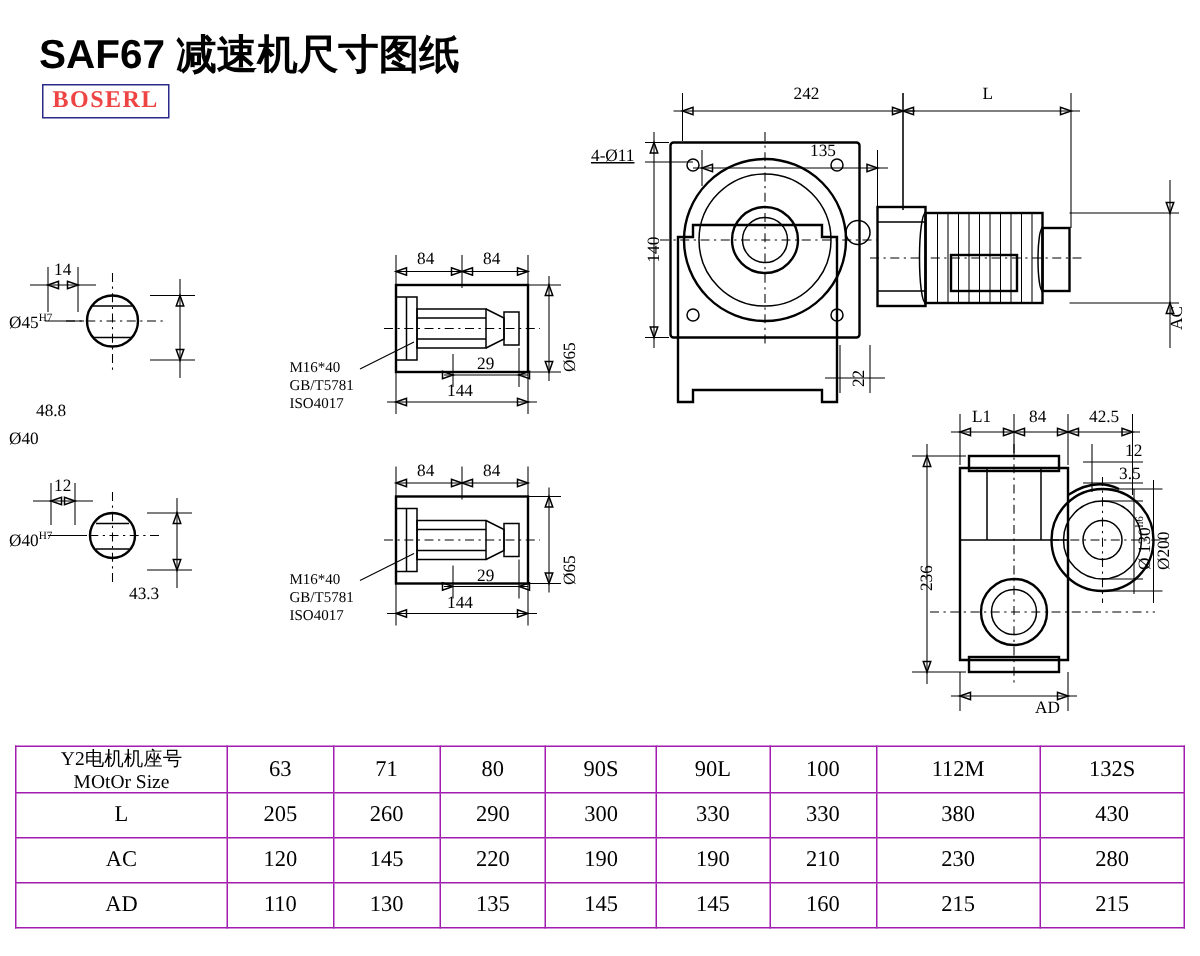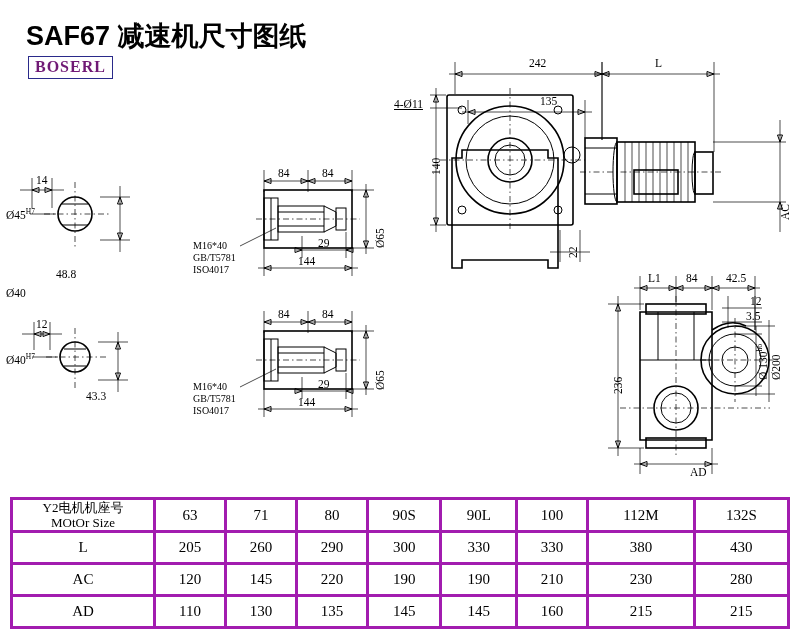--- a/index.html
+++ b/index.html
@@ -19,36 +19,36 @@
     font-family:"Liberation Sans", sans-serif;
     font-weight:bold;font-size:27px;letter-spacing:0px;
     white-space:nowrap;
   }
   .logo{
     position:absolute;left:28px;top:56px;
     border:1.5px solid #2a2a8a;
     padding:1px 6px 2px 6px;
     font-family:"Liberation Serif", serif;
     font-weight:bold;font-size:16px;
-    color:#701a75;
+    color:#ef4444;
     letter-spacing:1px;
   }
   .lbl{position:absolute;font-size:11.5px;white-space:nowrap;font-family:"Liberation Serif",serif;}
   .lbl-s{position:absolute;font-size:10px;white-space:nowrap;font-family:"Liberation Serif",serif;}
   .lbl-v{position:absolute;font-size:11.5px;white-space:nowrap;transform:rotate(-90deg);transform-origin:left top;font-family:"Liberation Serif",serif;}
   .sup{font-size:7.5px;vertical-align:super;}
 
   
   .spec-table{
     position:absolute;left:10px;top:497px;width:780px;
     border-collapse:collapse;
     font-family:"Liberation Serif", serif;
   }
   .spec-table td{
-    border:3px solid #a21caf;
+    border:1px solid #a21caf;
     text-align:center;
     font-size:15px;
     height:29px;
     padding:0;
   }
   .spec-table td.first{width:140px;font-size:13px;line-height:15px;}
   .spec-table td.lbl-col{width:140px;font-size:15px;}
 
   svg{position:absolute;left:0;top:0;overflow:visible;}
   .s{fill:none;stroke:#000;stroke-width:1;}
@@ -334,21 +334,21 @@
       <line class="sth" x1="640" y1="448" x2="640" y2="474"></line>
       <line class="sth" x1="712" y1="448" x2="712" y2="474"></line>
       <line class="sth" x1="634" y1="464" x2="718" y2="464"></line>
       <path class="s" d="M640 464 l7 -2.5 v5 z" fill="#000"></path>
       <path class="s" d="M712 464 l-7 -2.5 v5 z" fill="#000"></path>
     </g>
   </svg>
 
   <div class="lbl" style="left:36px;top:174px;">14</div>
   <div class="lbl" style="left:6px;top:207px;"><span>Ø45</span><span class="sup">H7</span></div>
-  <div class="lbl" style="left:56px;top:268px;">48.8</div>
+  <div class="lbl" style="left:24px;top:268px;">48.8</div>
   <div class="lbl" style="left:6px;top:287px;">Ø40</div>
 
   <div class="lbl" style="left:36px;top:318px;">12</div>
   <div class="lbl" style="left:6px;top:352px;"><span>Ø40</span><span class="sup">H7</span></div>
   <div class="lbl" style="left:40px;top:390px;margin-left:46px;">43.3</div>
 
   <div class="lbl" style="left:278px;top:167px;">84</div>
   <div class="lbl" style="left:322px;top:167px;">84</div>
   <div class="lbl" style="left:318px;top:237px;">29</div>
   <div class="lbl" style="left:298px;top:255px;">144</div>

